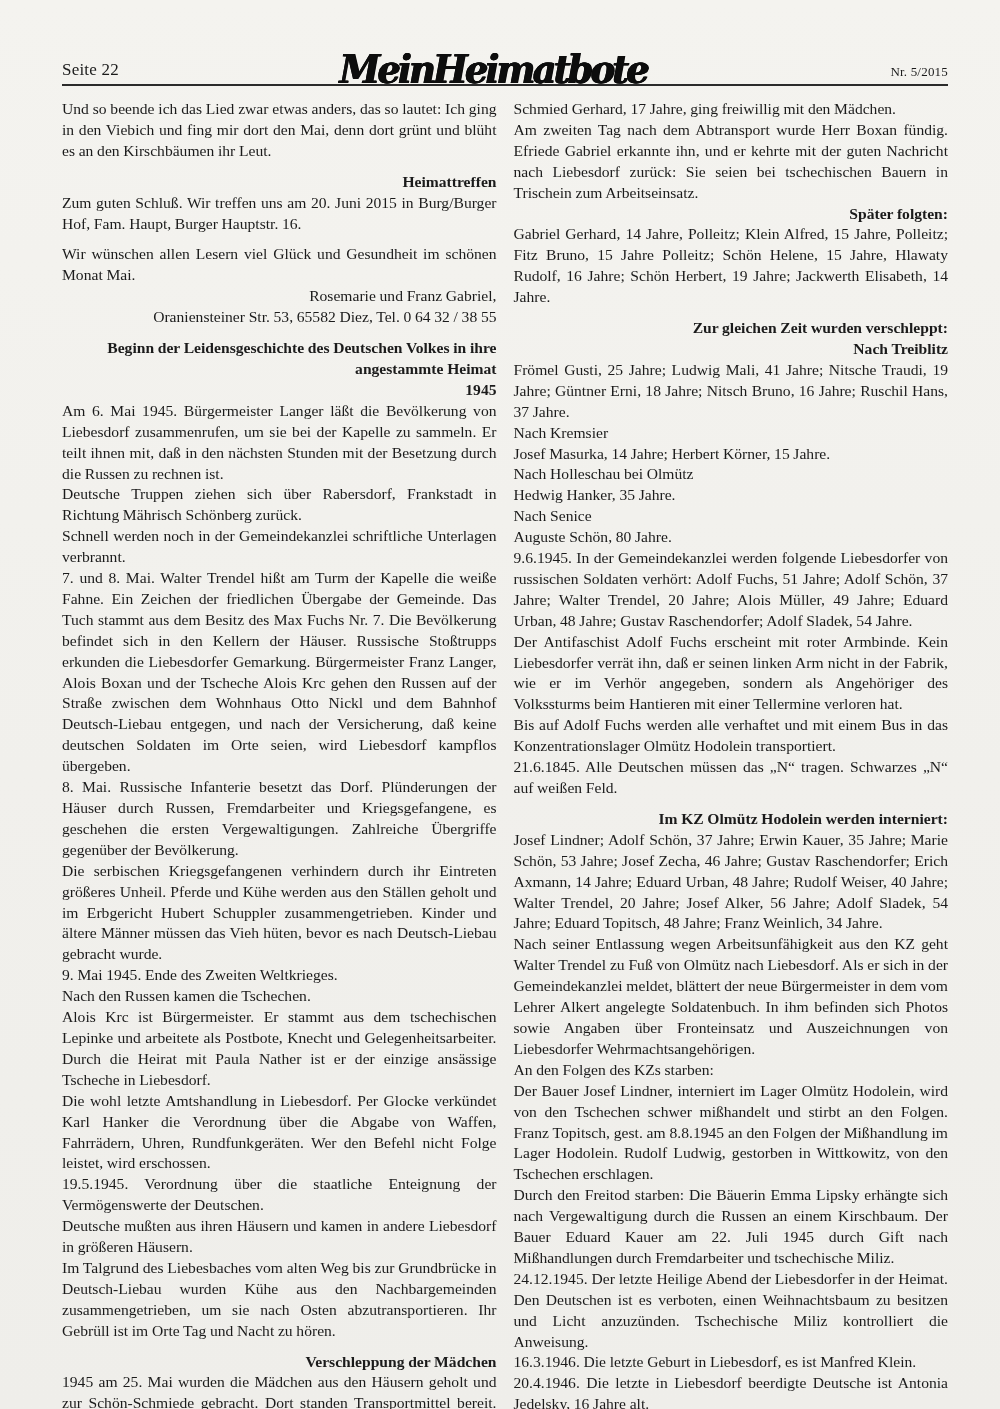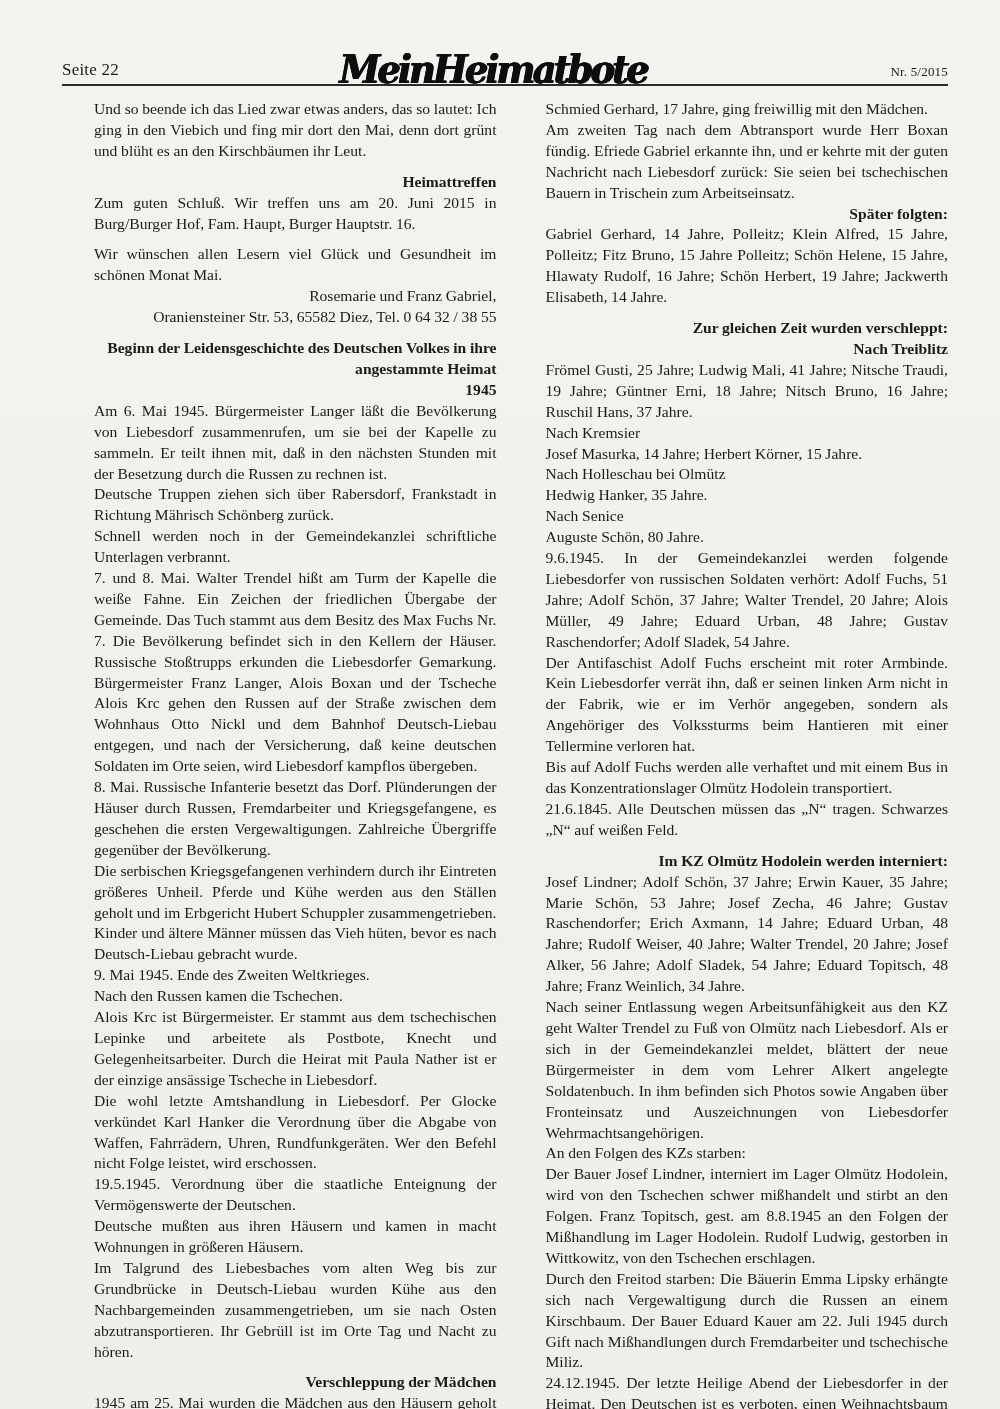--- a/index.html
+++ b/index.html
@@ -58,21 +58,20 @@
     font-size:15.6px;
     line-height:20.9px;
     text-align:justify;
     hyphens:auto;
     -webkit-hyphens:auto;
     word-spacing:-0.2px;
   }
   .col p, .col h3{
     font-size:inherit;
     line-height:inherit;
-    margin-left:32px;
   }
   .col h3{font-weight:bold;text-align:right;}
   .col .gap{margin-top:10px;}
   .col .sig{text-align:right;}
 </style>
 </head>
 <body>
 
 <div class="page">
   <header class="header">
@@ -93,21 +92,21 @@
         <p>Deutsche Truppen ziehen sich über Rabersdorf, Frankstadt in Richtung Mährisch Schönberg zurück.</p>
         <p>Schnell werden noch in der Gemeindekanzlei schriftliche Unterlagen verbrannt.</p>
         <p>7. und 8. Mai. Walter Trendel hißt am Turm der Kapelle die weiße Fahne. Ein Zeichen der friedlichen Übergabe der Gemeinde. Das Tuch stammt aus dem Besitz des Max Fuchs Nr. 7. Die Bevölkerung befindet sich in den Kellern der Häuser. Russische Stoßtrupps erkunden die Liebesdorfer Gemarkung. Bürgermeister Franz Langer, Alois Boxan und der Tscheche Alois Krc gehen den Russen auf der Straße zwischen dem Wohnhaus Otto Nickl und dem Bahnhof Deutsch-Liebau entgegen, und nach der Versicherung, daß keine deutschen Soldaten im Orte seien, wird Liebesdorf kampflos übergeben.</p>
         <p>8. Mai. Russische Infanterie besetzt das Dorf. Plünderungen der Häuser durch Russen, Fremdarbeiter und Kriegsgefangene, es geschehen die ersten Vergewaltigungen. Zahlreiche Übergriffe gegenüber der Bevölkerung.</p>
         <p>Die serbischen Kriegsgefangenen verhindern durch ihr Eintreten größeres Unheil. Pferde und Kühe werden aus den Ställen geholt und im Erbgericht Hubert Schuppler zusammengetrieben. Kinder und ältere Männer müssen das Vieh hüten, bevor es nach Deutsch-Liebau gebracht wurde.</p>
         <p>9. Mai 1945. Ende des Zweiten Weltkrieges.</p>
         <p>Nach den Russen kamen die Tschechen.</p>
         <p>Alois Krc ist Bürgermeister. Er stammt aus dem tschechischen Lepinke und arbeitete als Postbote, Knecht und Gelegenheitsarbeiter. Durch die Heirat mit Paula Nather ist er der einzige ansässige Tscheche in Liebesdorf.</p>
         <p>Die wohl letzte Amtshandlung in Liebesdorf. Per Glocke verkündet Karl Hanker die Verordnung über die Abgabe von Waffen, Fahrrädern, Uhren, Rundfunkgeräten. Wer den Befehl nicht Folge leistet, wird erschossen.</p>
         <p>19.5.1945. Verordnung über die staatliche Enteignung der Vermögenswerte der Deutschen.</p>
-        <p>Deutsche mußten aus ihren Häusern und kamen in macht Wohnungen in größeren Häusern.</p>
+        <p>Deutsche mußten aus ihren Häusern und kamen in andere Liebesdorf in größeren Häusern.</p>
         <p>Im Talgrund des Liebesbaches vom alten Weg bis zur Grundbrücke in Deutsch-Liebau wurden Kühe aus den Nachbargemeinden zusammengetrieben, um sie nach Osten abzutransportieren. Ihr Gebrüll ist im Orte Tag und Nacht zu hören.</p>
         <h3 class="gap">Verschleppung der Mädchen</h3>
         <p>1945 am 25. Mai wurden die Mädchen aus den Häusern geholt und zur Schön-Schmiede gebracht. Dort standen Transportmittel bereit. Sie mußten aufsitzen und wurden abtransportiert. Das Ziel kannte niemand. Herr Boxan macht sich auf den Weg, um die Spur zu finden. Drei seiner eigenen Töchter waren bei diesem Transport dabei.</p>
       </section>
     <section class="col" id="col-right">
         <p>Schmied Gerhard, 17 Jahre, ging freiwillig mit den Mädchen.</p>
         <p>Am zweiten Tag nach dem Abtransport wurde Herr Boxan fündig. Efriede Gabriel erkannte ihn, und er kehrte mit der guten Nachricht nach Liebesdorf zurück: Sie seien bei tschechischen Bauern in Trischein zum Arbeitseinsatz.</p>
         <h3>Später folgten:</h3>
         <p>Gabriel Gerhard, 14 Jahre, Polleitz; Klein Alfred, 15 Jahre, Polleitz; Fitz Bruno, 15 Jahre Polleitz; Schön Helene, 15 Jahre, Hlawaty Rudolf, 16 Jahre; Schön Herbert, 19 Jahre; Jackwerth Elisabeth, 14 Jahre.</p>
         <h3 class="gap">Zur gleichen Zeit wurden verschleppt:</h3>

